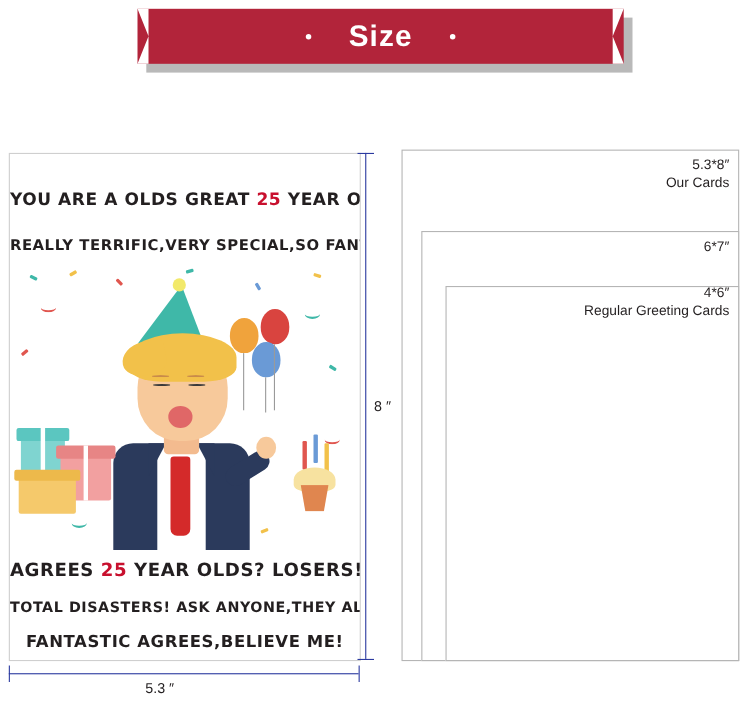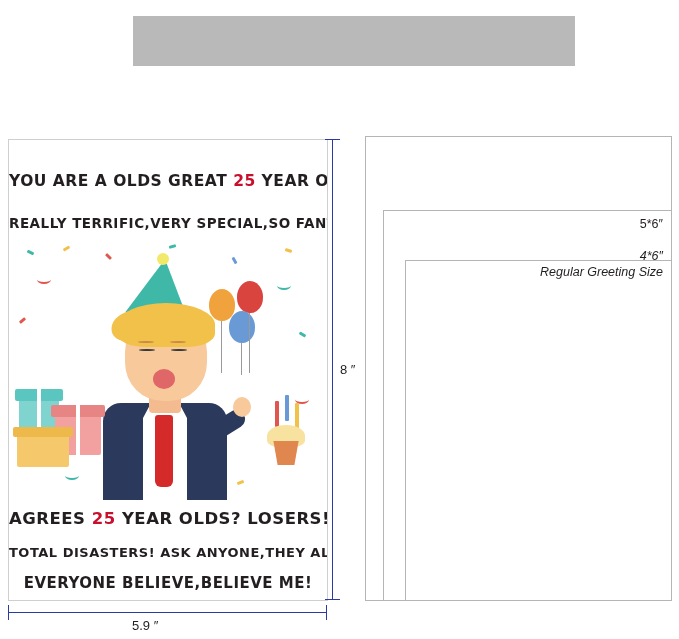--- a/index.html
+++ b/index.html
@@ -339,20 +339,27 @@
     line-height: 16px;
     white-space: nowrap;
   }
   .cmp-label .sz { display: block; }
 </style>
 </head>
 <body>
 
 <div id="banner-wrap">
   <div id="banner-shadow"></div>
+  <div id="banner">
+    <div class="notch-l"></div>
+    <div class="banner-dot"></div>
+    <div id="banner-title">Size</div>
+    <div class="banner-dot"></div>
+    <div class="notch-r"></div>
+  </div>
 </div>
 
 <div id="card">
 
   <div class="card-line" id="line1">
     <span>YOU ARE A OLDS GREAT </span><span class="hl">25</span><span> YEAR OLD</span>
   </div>
 
   <div class="card-line" id="line2">REALLY TERRIFIC,VERY SPECIAL,SO FANTASTIC!</div>
 
@@ -419,40 +426,44 @@
     <div class="candle" style="left:276px; top:150px; background:#6a9ad6;"></div>
     <div class="candle" style="left:286px; top:158px; background:#f2c14a;"></div>
     <div id="cupcake-top"></div>
     <div id="cupcake-base"></div>
   </div>
 
   <div class="card-line" id="line5">
     <span>AGREES </span><span class="hl">25</span><span> YEAR OLDS? LOSERS!!!</span>
   </div>
   <div class="card-line" id="line6">TOTAL DISASTERS! ASK ANYONE,THEY ALL KNOW</div>
-  <div class="card-line" id="line7">EVERYONE BELIEVE,BELIEVE ME!</div>
+  <div class="card-line" id="line7">FANTASTIC AGREES,BELIEVE ME!</div>
 </div>
 
 <div id="dim-right"></div>
 <div class="tick-h" style="left:325px; top:139px;"></div>
 <div class="tick-h" style="left:325px; top:599px;"></div>
 <div id="label-height">8 ″</div>
 
 <div id="dim-bottom"></div>
 <div class="tick-v" style="left:8px;   top:605px;"></div>
 <div class="tick-v" style="left:326px; top:605px;"></div>
-<div id="label-width">5.9 ″</div>
+<div id="label-width">5.3 ″</div>
 
 <div id="cmp">
   <div class="rect" style="left:0;   top:0;   width:305px; height:463px;"></div>
   <div class="rect" style="left:18px; top:74px; width:287px; height:389px;"></div>
   <div class="rect" style="left:40px; top:124px; width:265px; height:339px;"></div>
 
+  <div class="cmp-label" style="right:8px; top:6px; width:200px;">
+    <span class="sz">5.3*8″</span>
+    <span class="sz">Our Cards</span>
+  </div>
 
   <div class="cmp-label" style="right:8px; top:80px; width:200px;">
-    <span class="sz">5*6″</span>
-  </div>
-
-  <div class="cmp-label" style="right:8px; top:112px; width:230px;font-style:italic;">
+    <span class="sz">6*7″</span>
+  </div>
+
+  <div class="cmp-label" style="right:8px; top:122px; width:230px;">
     <span class="sz">4*6″</span>
-    <span class="sz">Regular Greeting Size</span>
+    <span class="sz">Regular Greeting Cards</span>
   </div>
 </div>
 
 </body></html>

